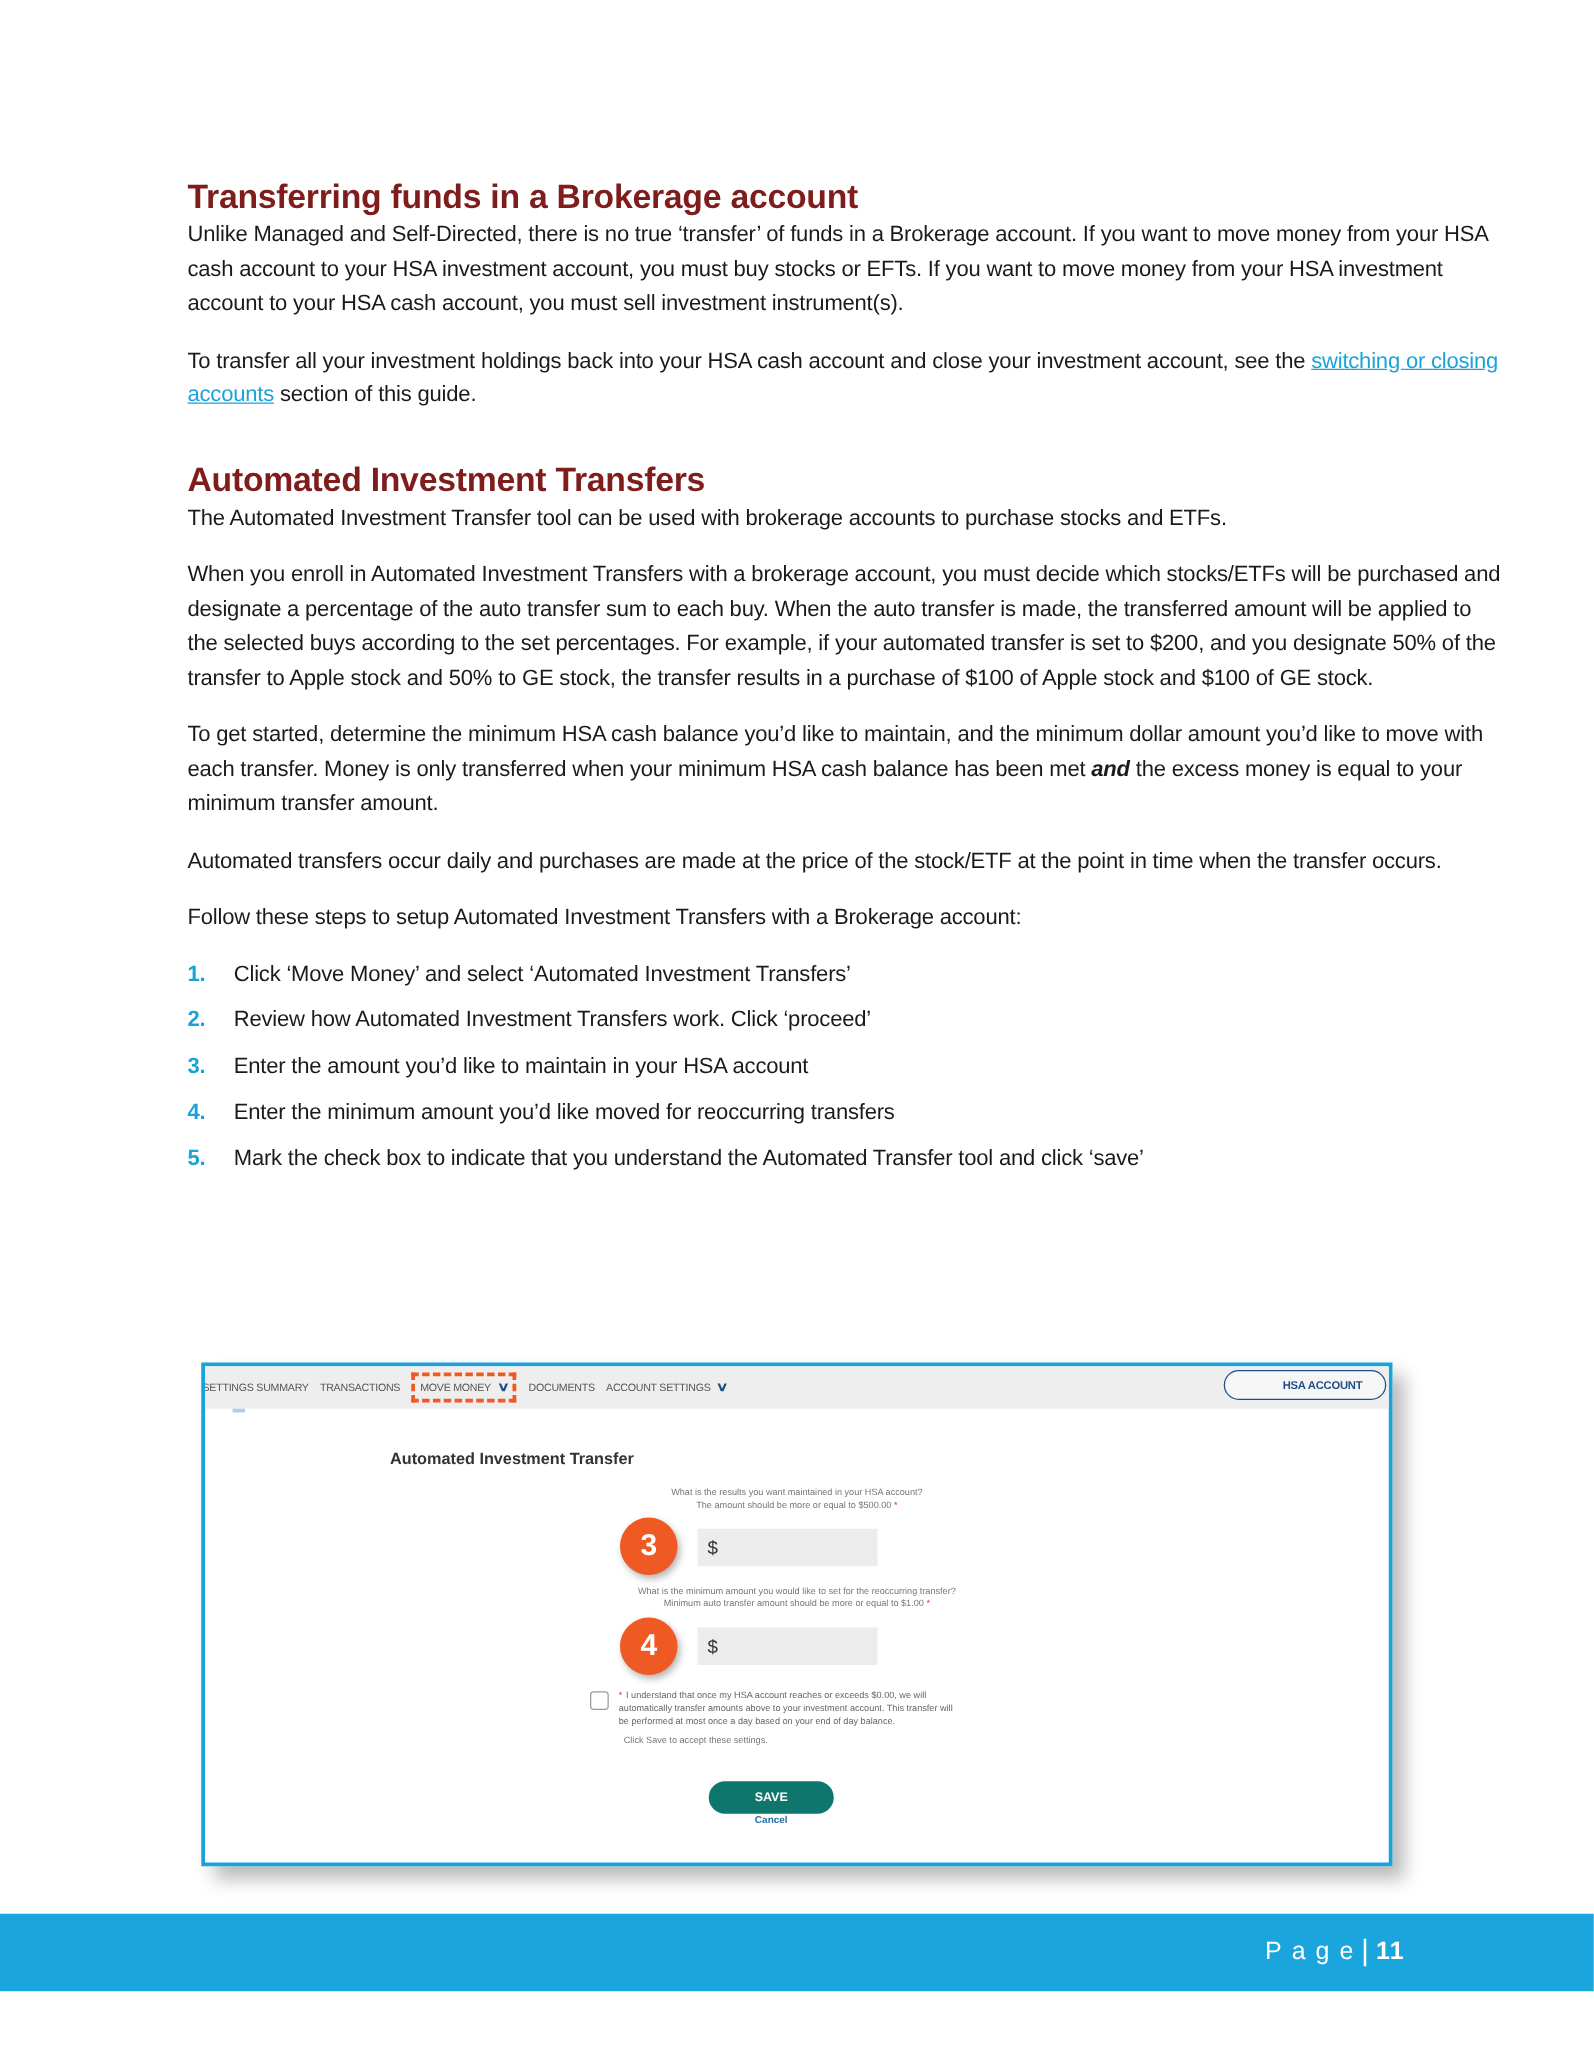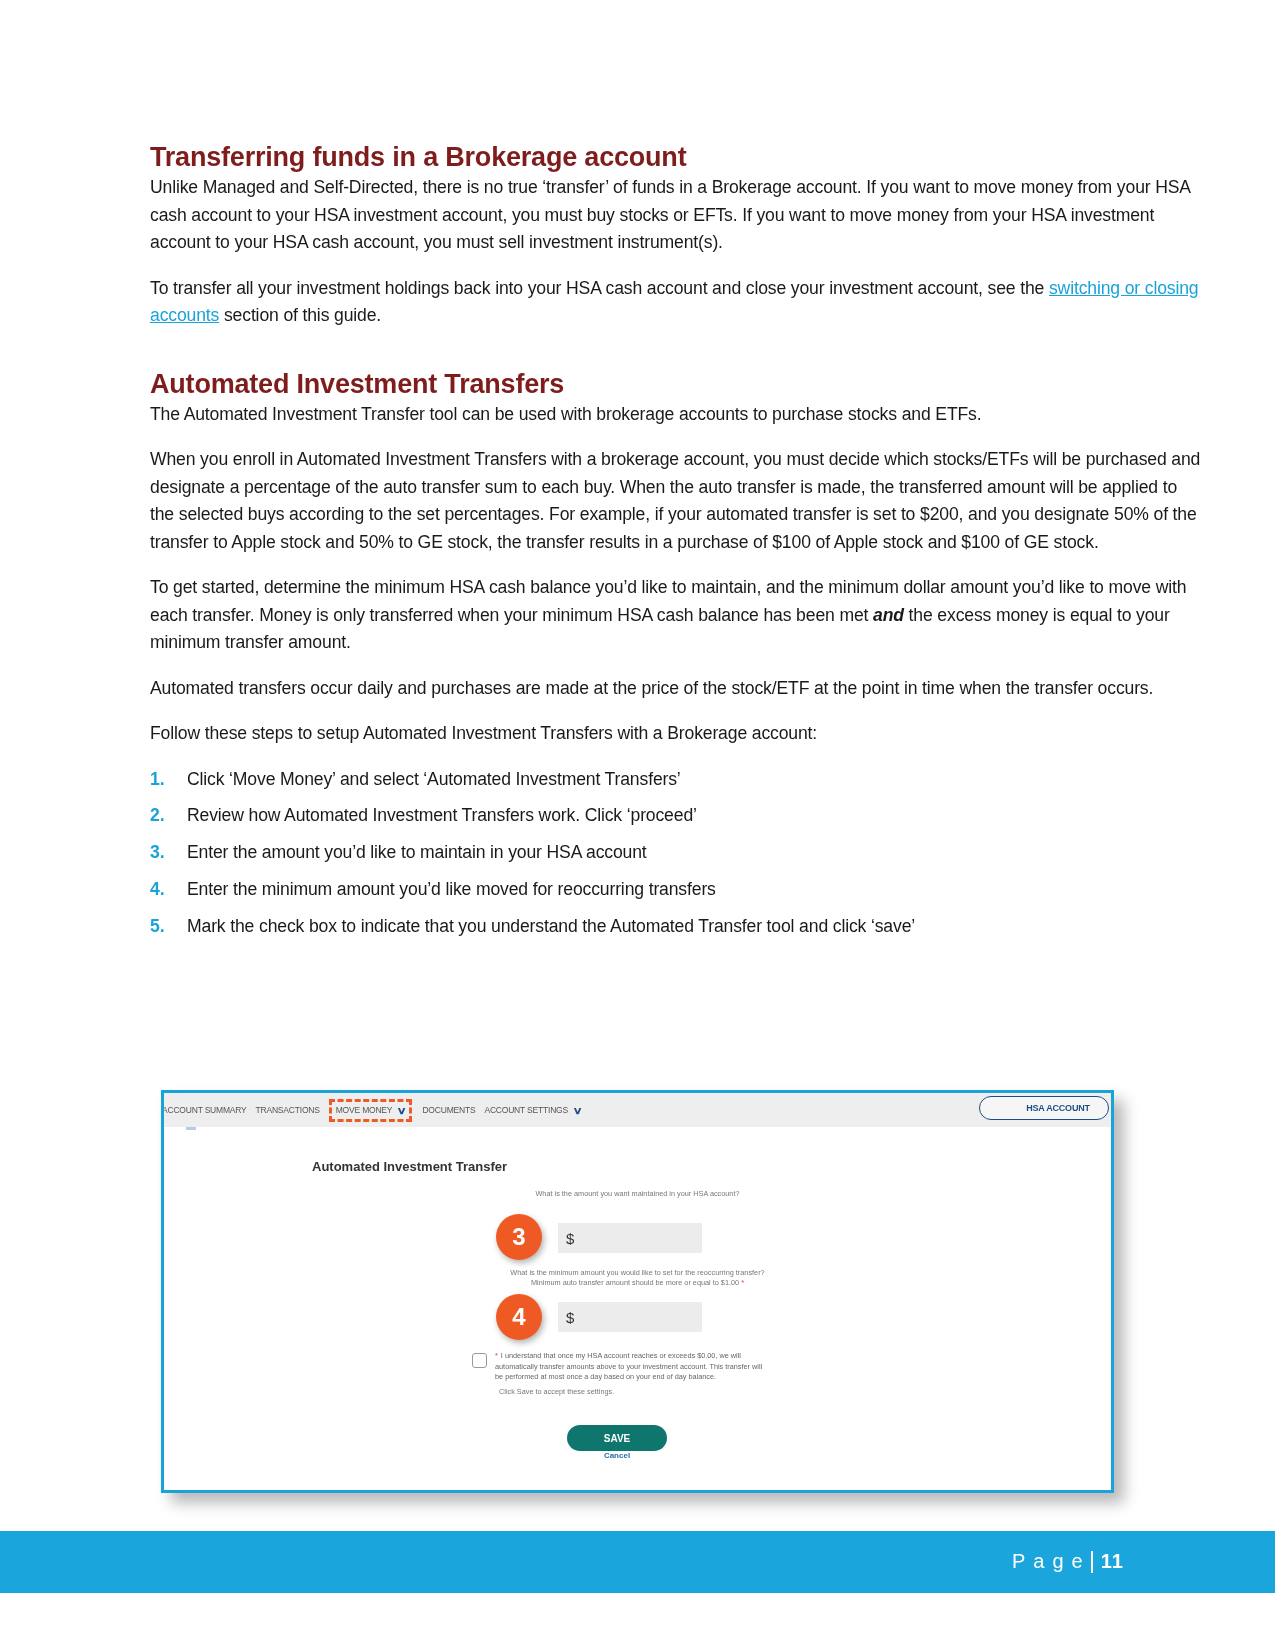--- a/index.html
+++ b/index.html
@@ -89,39 +89,40 @@
       <li>
           <span class="num">5.</span>
           <span>Mark the check box to indicate that you understand the Automated Transfer tool and click ‘save’</span>
         </li>
     </ol>
   </section>
 </div>
 
 <div class="shot">
   <div class="nav">
-    <span class="item">ACCOUNT SUMMARY</span>
+    <span class="item">SETTINGS SUMMARY</span>
     <span class="item">TRANSACTIONS</span>
     <span class="item move">
         <span>MOVE MONEY</span>
         <span class="chev">∨</span>
       </span>
     <span class="item">DOCUMENTS</span>
     <span class="item">
         <span>ACCOUNT SETTINGS</span>
         <span class="chev">∨</span>
       </span>
     <span class="hsa-btn">HSA ACCOUNT</span>
   </div>
   <div class="tick"></div>
 
   <div class="ait-title">Automated Investment Transfer</div>
 
   <div class="q" style="top:96px;">
-    <div>What is the amount you want maintained in your HSA account?</div>
+    <div>What is the results you want maintained in your HSA account?</div>
+    <div><span>The amount should be more or equal to $500.00</span> <span class="req">*</span></div>
   </div>
   <div class="badge" style="left:332px;top:121px;">3</div>
   <div class="field" style="top:130px;">
       <span>$</span>
     </div>
 
   <div class="q" style="top:175px;">
     <div>What is the minimum amount you would like to set for the reoccurring transfer?</div>
     <div><span>Minimum auto transfer amount should be more or equal to $1.00</span> <span class="req">*</span></div>
   </div>

